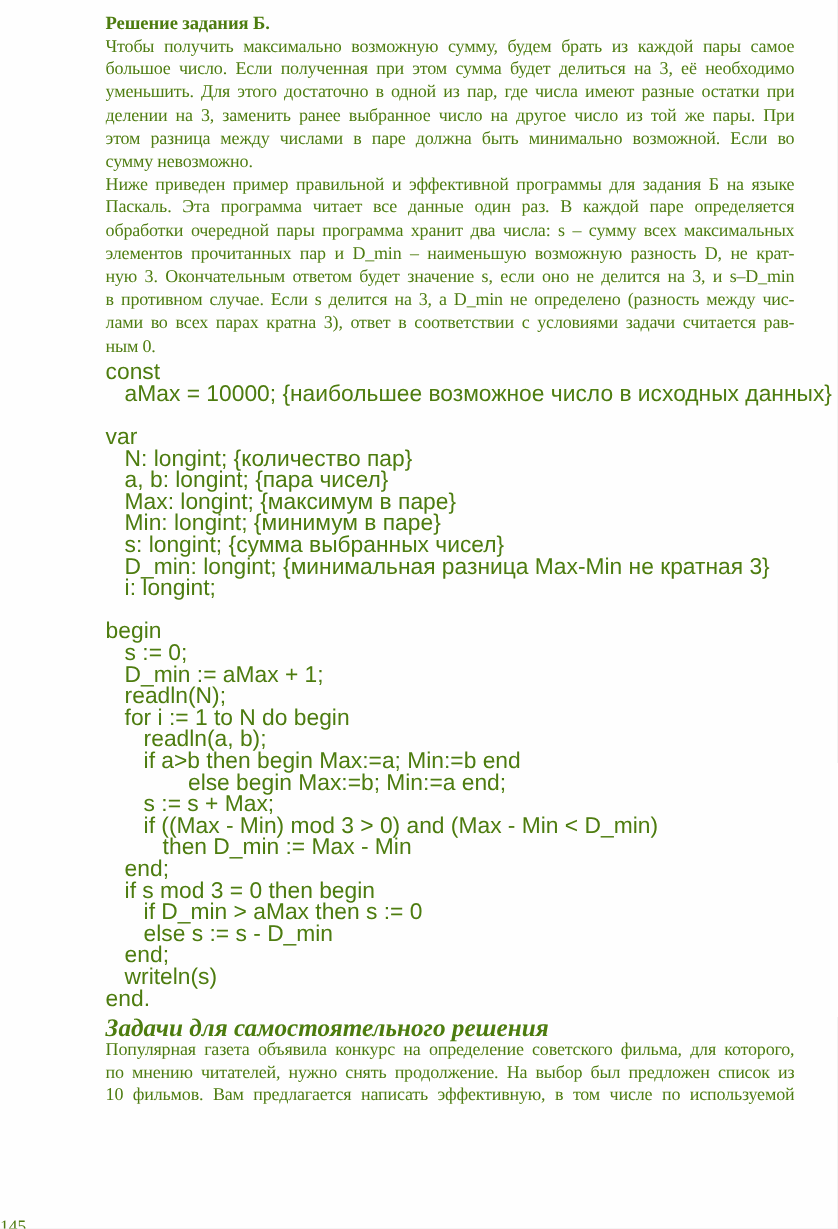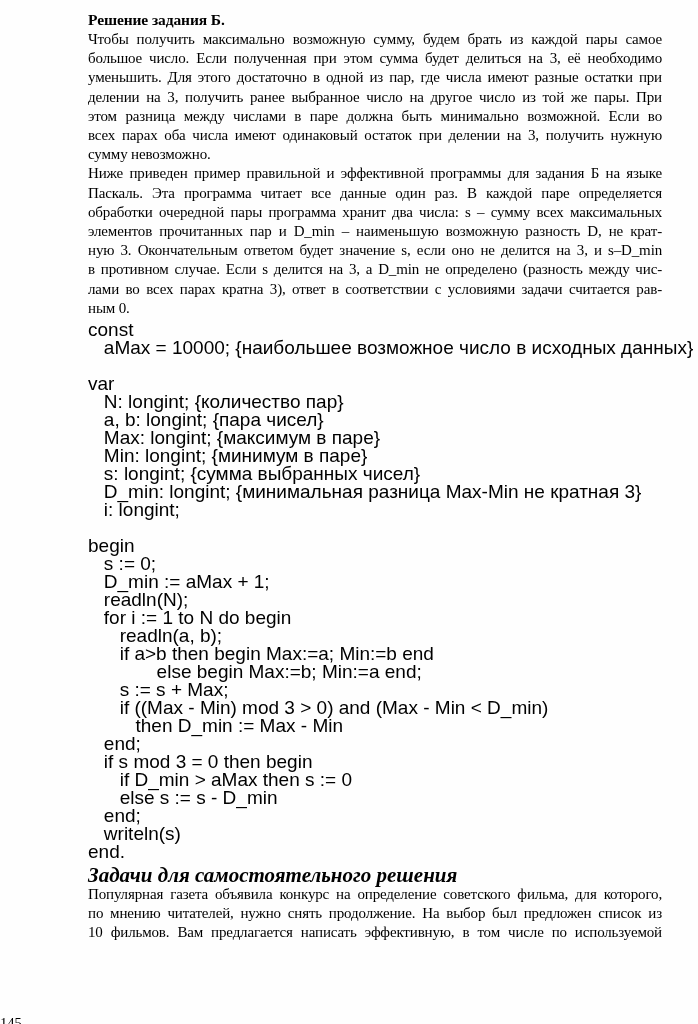--- a/index.html
+++ b/index.html
@@ -2,21 +2,21 @@
 <html><head>
 <meta charset="utf-8">
 <style>
   html, body { margin: 0; padding: 0; background: #e8e8e8; }
   .page {
     position: relative;
     width: 698px;
     height: 1024px;
     margin: 0 auto;
     background: #fefefe;
-    color: #000000;
+    color: #4d7c0f;
     font-family: "Liberation Serif", serif;
     overflow: hidden;
   }
   .content {
     position: absolute;
     left: 88px;
     top: 10px;
     width: 574px;
   }
   .heading {
@@ -73,23 +73,22 @@
 
 <div class="page">
   <div class="content">
 
     <div class="heading">Решение задания Б.</div>
 
     <div class="body-text">
         <div class="tline">Чтобы получить максимально возможную сумму, будем брать из каждой пары самое</div>
         <div class="tline">большое число. Если полученная при этом сумма будет делиться на 3, её необходимо</div>
         <div class="tline">уменьшить. Для этого достаточно в одной из пар, где числа имеют разные остатки при</div>
-        <div class="tline">делении на 3, получить ранее выбранное число на другое число из той же пары. При</div>
+        <div class="tline">делении на 3, заменить ранее выбранное число на другое число из той же пары. При</div>
         <div class="tline">этом разница между числами в паре должна быть минимально возможной. Если во</div>
-        <div class="tline">всех парах оба числа имеют одинаковый остаток при делении на 3, получить нужную</div>
         <div class="tline tline-last">сумму невозможно.</div>
       </div>
 
     <div class="body-text">
         <div class="tline">Ниже приведен пример правильной и эффективной программы для задания Б на языке</div>
         <div class="tline">Паскаль. Эта программа читает все данные один раз. В каждой паре определяется</div>
         <div class="tline">обработки очередной пары программа хранит два числа: s – сумму всех максимальных</div>
         <div class="tline">элементов прочитанных пар и D_min – наименьшую возможную разность D, не крат-</div>
         <div class="tline">ную 3. Окончательным ответом будет значение s, если оно не делится на 3, и s–D_min</div>
         <div class="tline">в противном случае. Если s делится на 3, а D_min не определено (разность между чис-</div>

